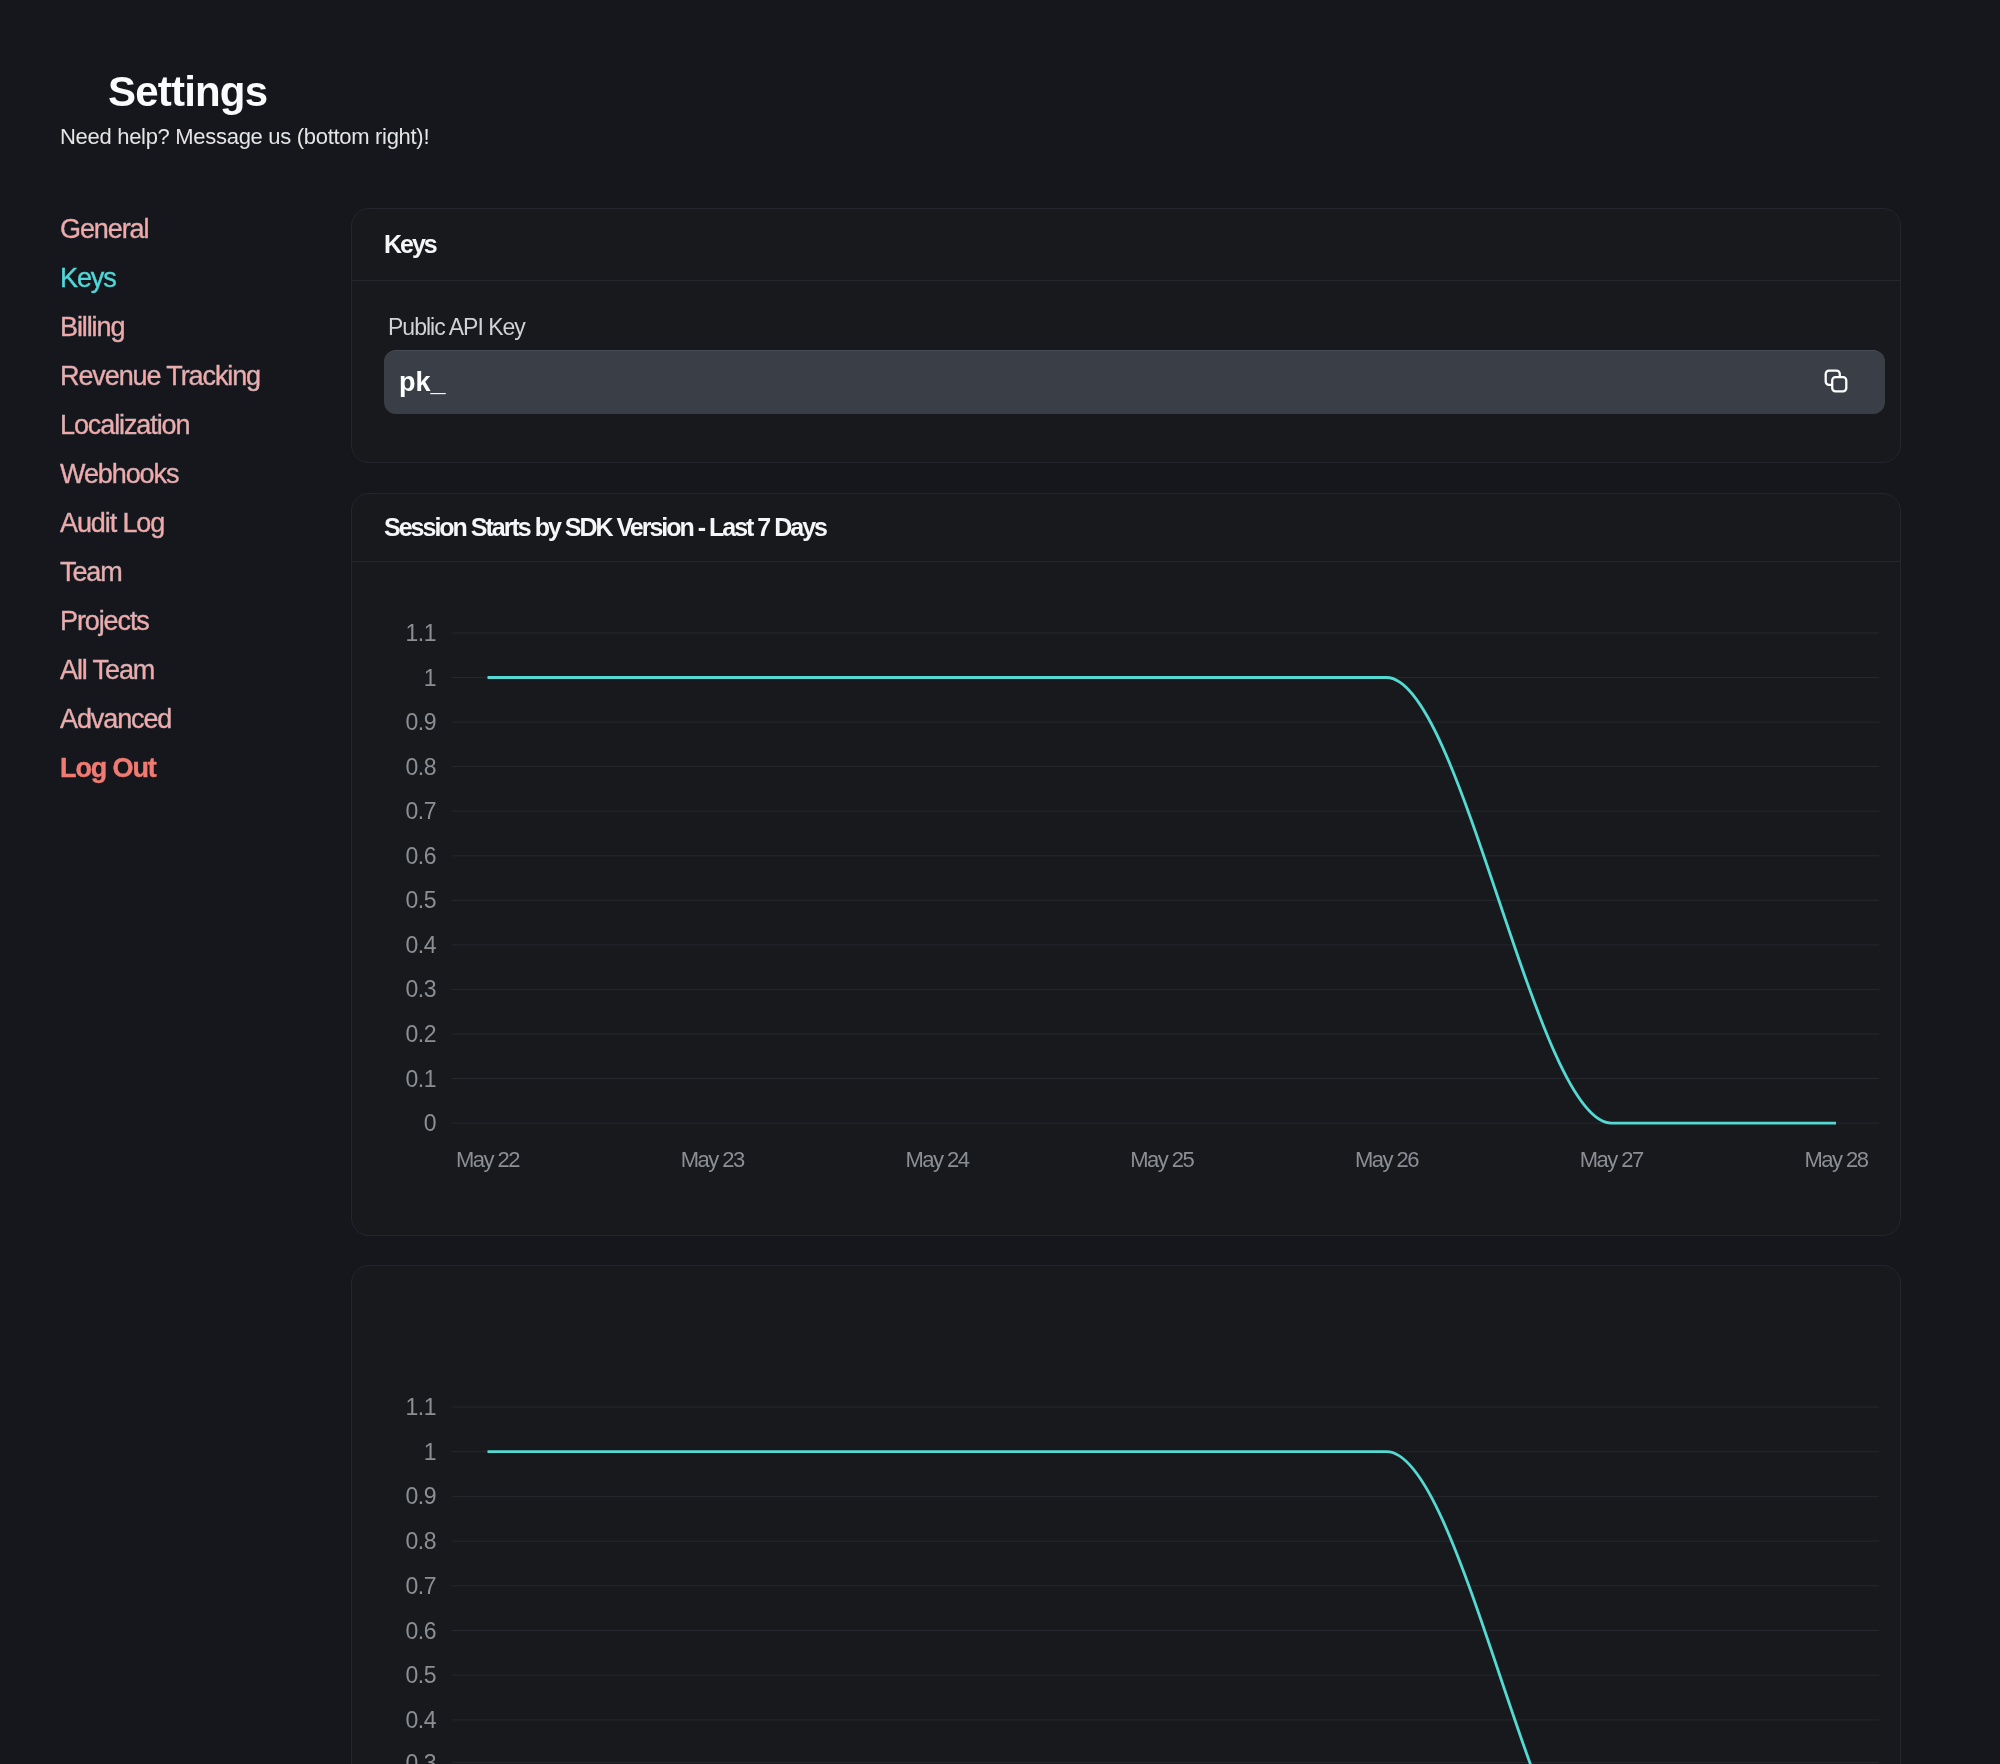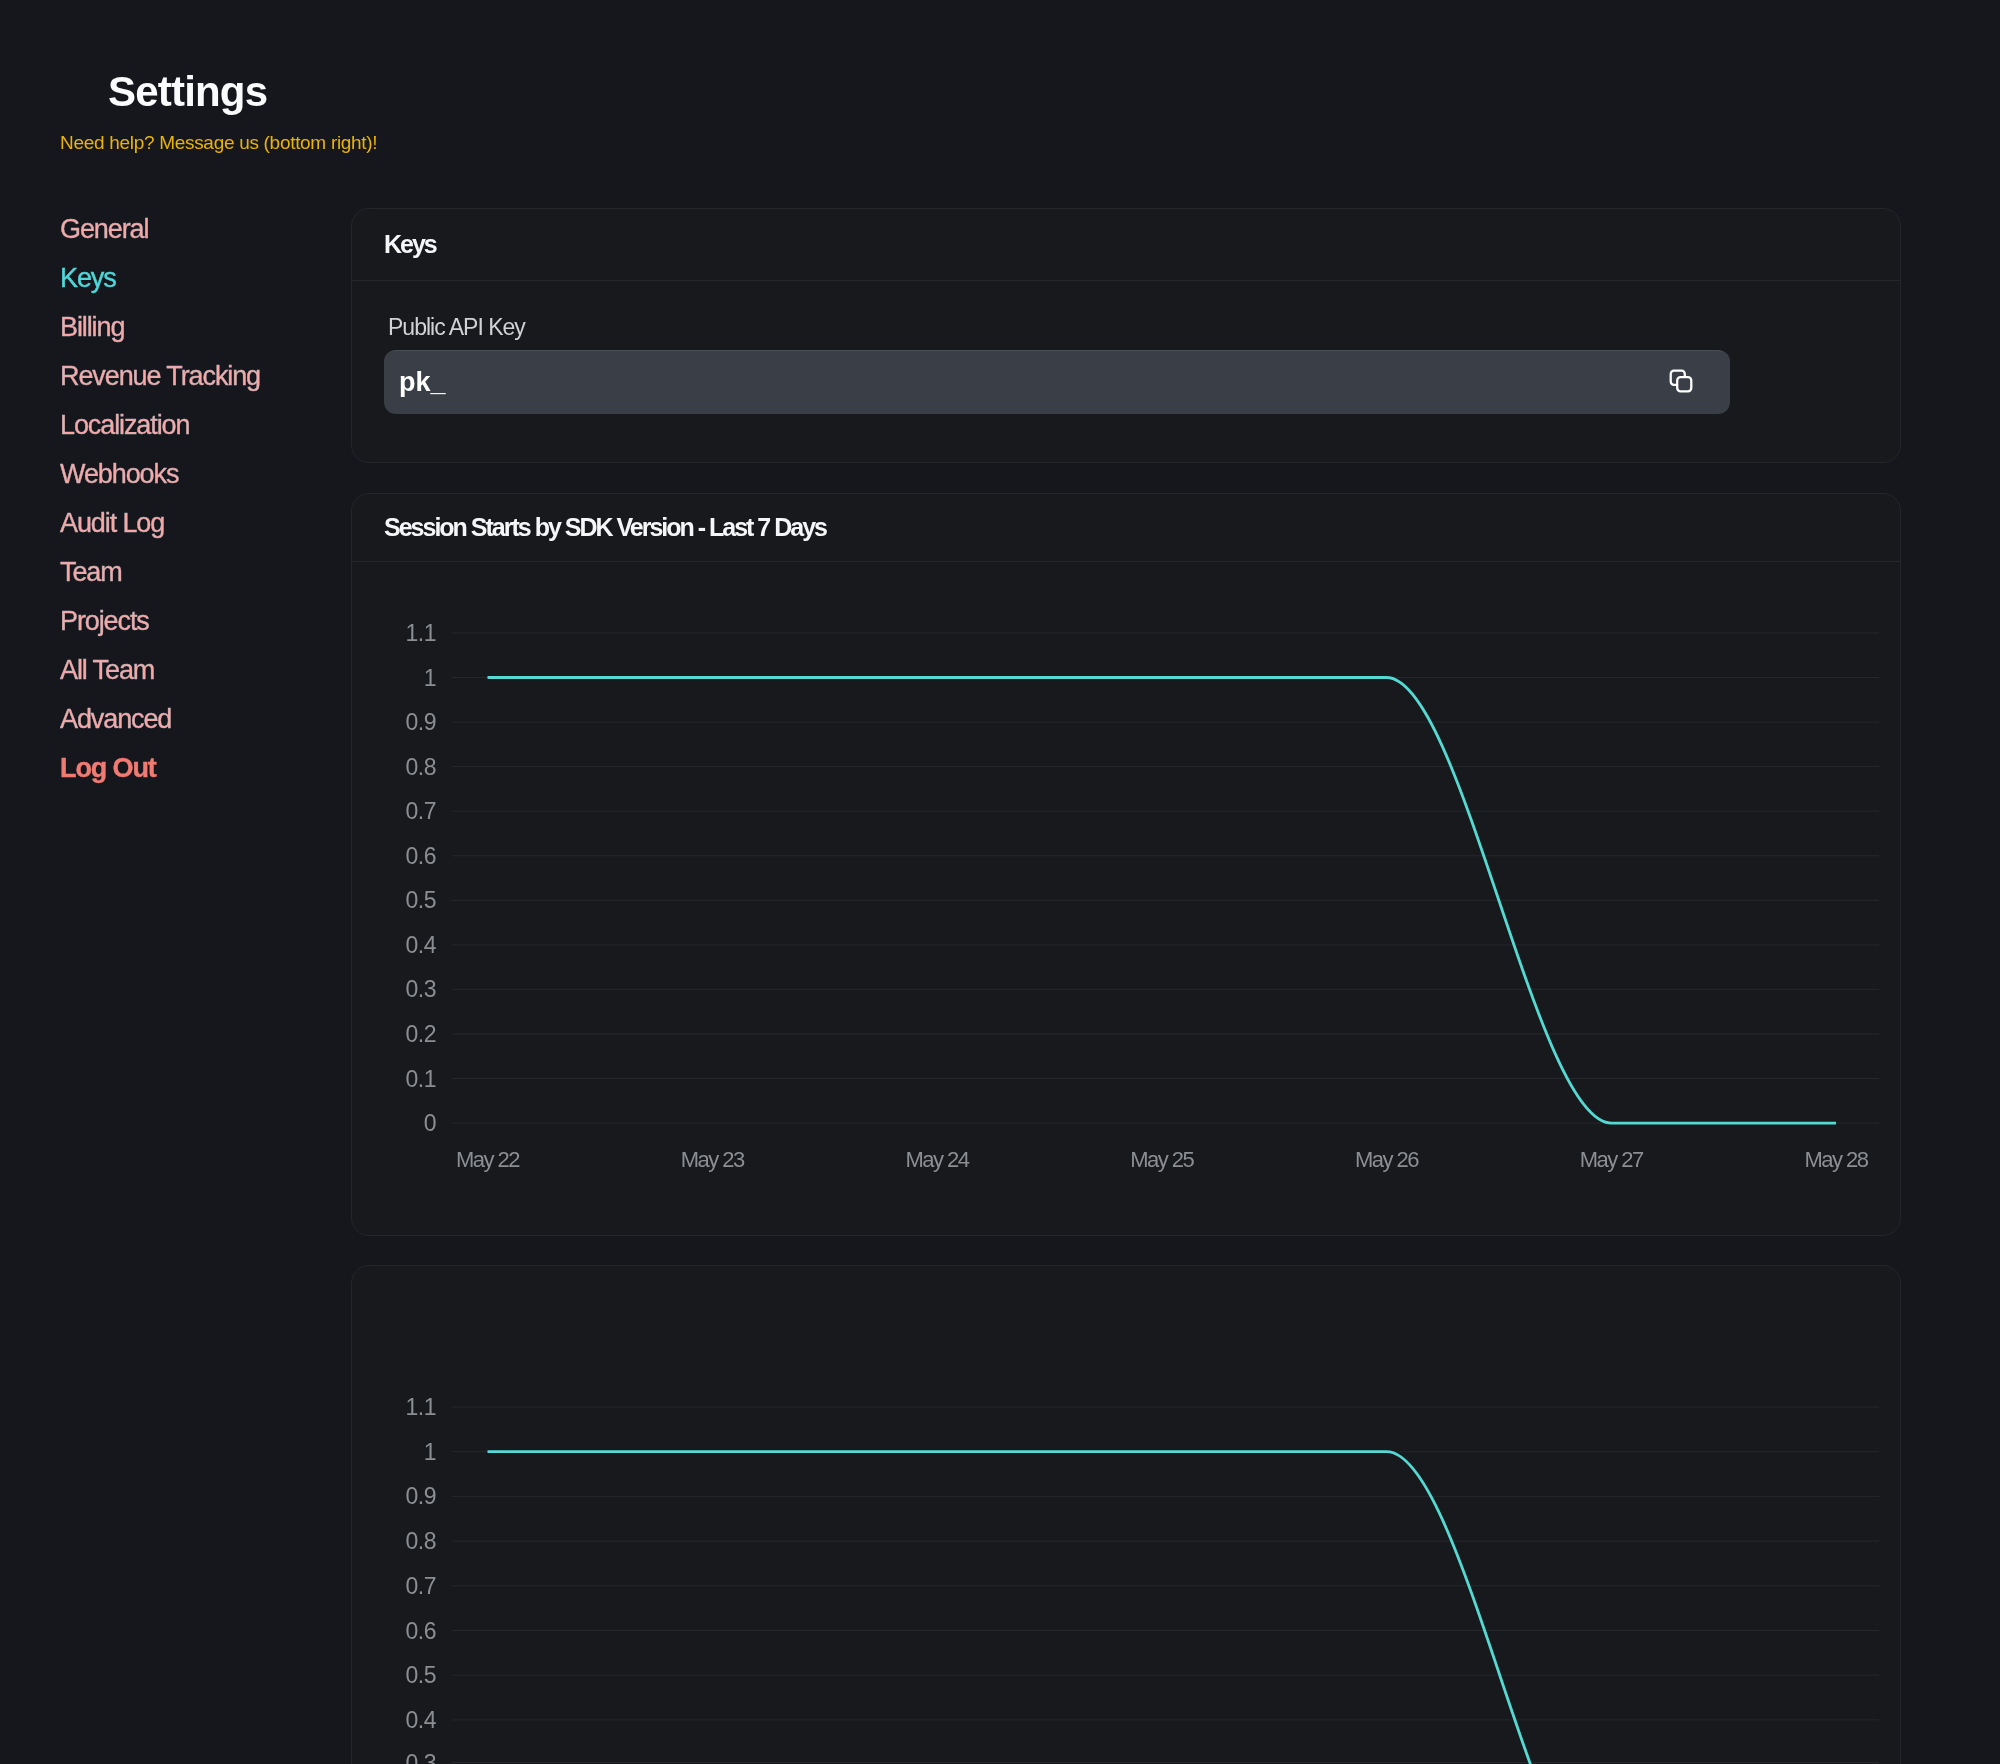--- a/index.html
+++ b/index.html
@@ -1,34 +1,34 @@
 <!DOCTYPE html>
 <html><head>
 <meta charset="utf-8">
 <style>
   * { margin:0; padding:0; box-sizing:border-box; }
   html,body { width:2000px; height:1764px; background:#16171c; overflow:hidden;
     font-family:"Liberation Sans", sans-serif; position:relative; }
   .abs { position:absolute; }
   #title { left:60px; top:68px; font-size:42px; font-weight:700; color:#fafbfc; letter-spacing:-0.8px;margin-left:48px; }
-  #subtitle { left:60px; top:132px; font-size:19px; font-weight:400; color:#eab308; letter-spacing:-0.3px; }
+  #subtitle { left:60px; top:124px; font-size:22px; font-weight:400; color:#e5e5e5; letter-spacing:-0.3px; }
   #nav { left:60px; top:205px; }
   #nav div { height:49px; line-height:49px; font-size:27px; letter-spacing:-1.1px; color:#fca5a5; font-weight:400; -webkit-text-stroke:0.4px #b4b7bd; }
   #nav .active { color:#4fd7d9; -webkit-text-stroke:0.4px #4fd7d9; }
   #nav .logout { color:#f07b72;font-weight:bold; -webkit-text-stroke:0.4px #f07b72; }
   .card { position:absolute; left:351px; width:1550px; background:#17191d;
     border:1px solid #24262b; border-radius:18px; }
   .card .hd { height:72px; line-height:71px; border-bottom:1px solid #24262b;
     padding-left:32px; font-size:25px; font-weight:700; color:#f5f6f7; letter-spacing:-2px; }
   #card1 { top:208px; height:255px; }
   #card2 { top:493px; height:743px; }
   #card2 .hd { height:68px; line-height:67px; }
   #card3 { top:1265px; height:741px; }
   #label1 { left:36px; top:105px; font-size:23px; color:#d0d2d6; letter-spacing:-1px;text-align:right; }
-  #input1 { left:32px; top:141px; width:1346px; height:64px; border-radius:12px;
+  #input1 { left:32px; top:141px; width:1501px; height:64px; border-radius:12px;
     background:#3a3e46; border-top:1px solid #484c55; }
   #pk { left:15px; top:0px; height:64px; line-height:62px; font-size:27px; font-weight:700; color:#ffffff; }
   #copyic { right:36px; top:17px; }
   svg.chart { position:absolute; left:0; top:0; }
   svg text { font-family:"Liberation Sans", sans-serif; }
 </style>
 </head>
 <body>
   <div class="abs" id="title">Settings</div>
   <div class="abs" id="subtitle">Need help? Message us (bottom right)!</div>

